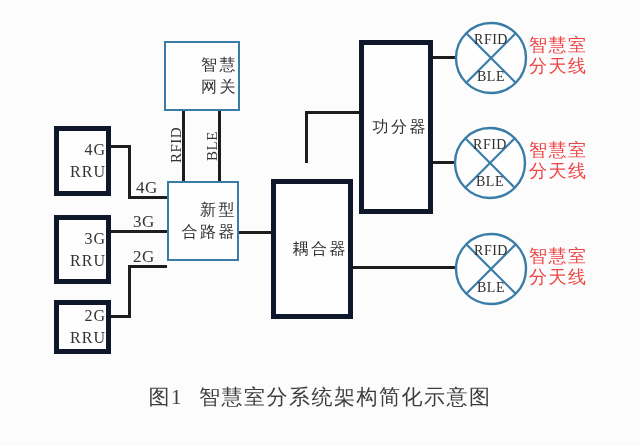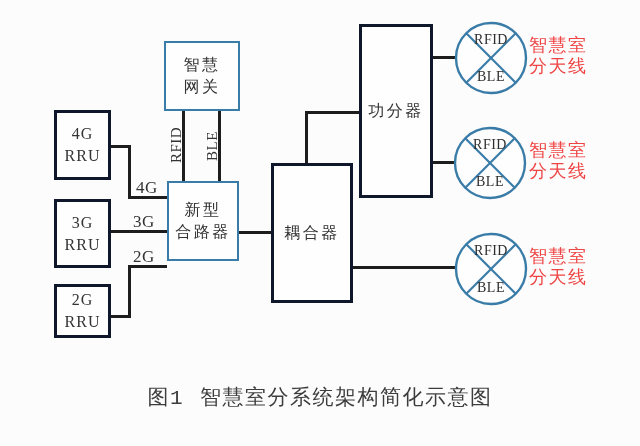--- a/index.html
+++ b/index.html
@@ -10,24 +10,24 @@
     background:#fcfcfc;
     font-family:"Liberation Serif","DejaVu Serif",serif;
     color:#333333;
     overflow:hidden;
   }
   
   .bx {
     position:absolute;
     background:#fefefe;
     display:flex; flex-direction:column;
-    align-items:center; justify-content:center;
+    align-items:flex-end; justify-content:center;
     text-align:center;
   }
-  .bx-black { border:3px solid #0f172a; }
+  .bx-black { border:5px solid #0f172a;margin-top:16px; }
   .bx-blue  { border:2px solid #3a7ca8; }
   .bx .t {
     font-size:16px; line-height:22px; letter-spacing:1px;
     white-space:nowrap;
   }
   .bx .t-cn { letter-spacing:2.5px; font-size:16px; }
   
   .ln { position:absolute; background:#1d1d1d; }
   
   .link-lab {
@@ -55,21 +55,21 @@
     position:absolute; width:70px;
     font-size:18px; line-height:21px; letter-spacing:1.5px;
     color:#ef4444; white-space:nowrap;
   }
   
   .caption {
     position:absolute; left:0; top:383px; width:640px;
     text-align:center; font-size:21px; letter-spacing:1.5px;
     color:#3d3d3d;
   }
-  .caption .cap-num { margin-right:16px;font-family:Liberation Mono, monospace; }
+  .caption .cap-num { margin-right:16px; }
 </style>
 </head>
 <body>
 
 <div class="stage">
 
   <div class="ln" style="left:182px; top:111px; width:3px; height:70px;"></div>
   <div class="ln" style="left:218px; top:111px; width:3px; height:70px;"></div>
 
   <div class="ln" style="left:111px; top:145px; width:20px; height:3px;"></div>

